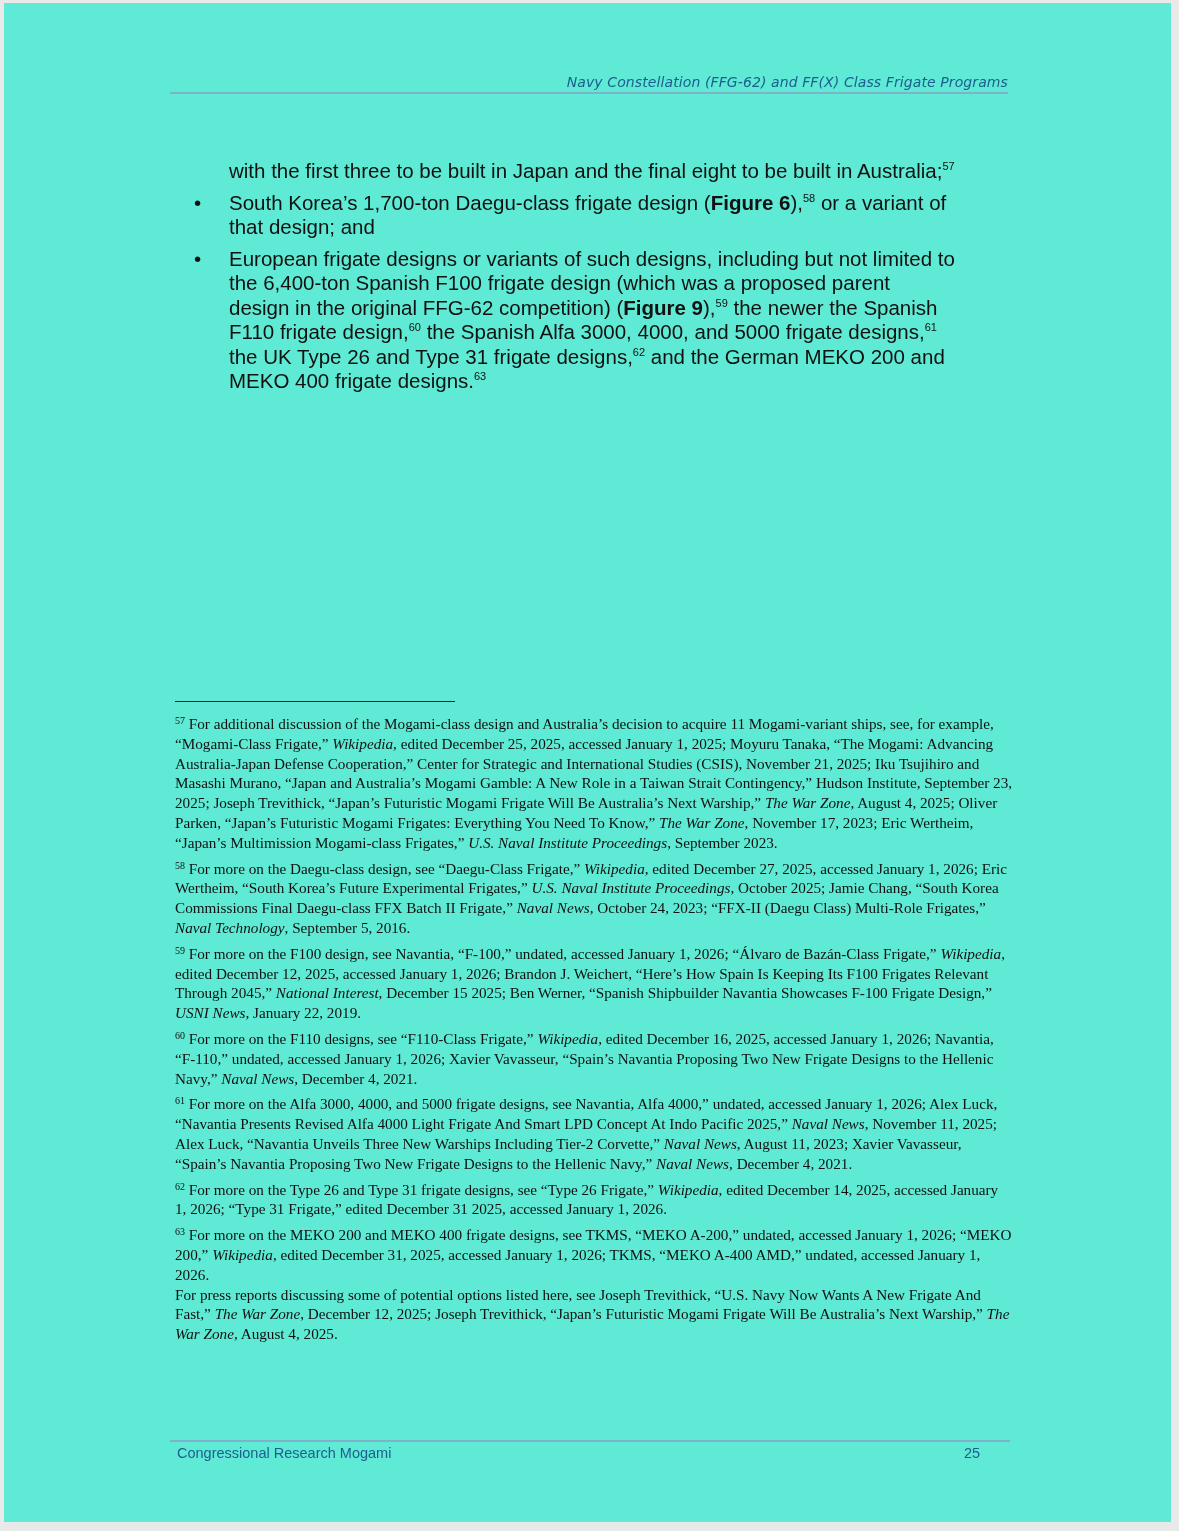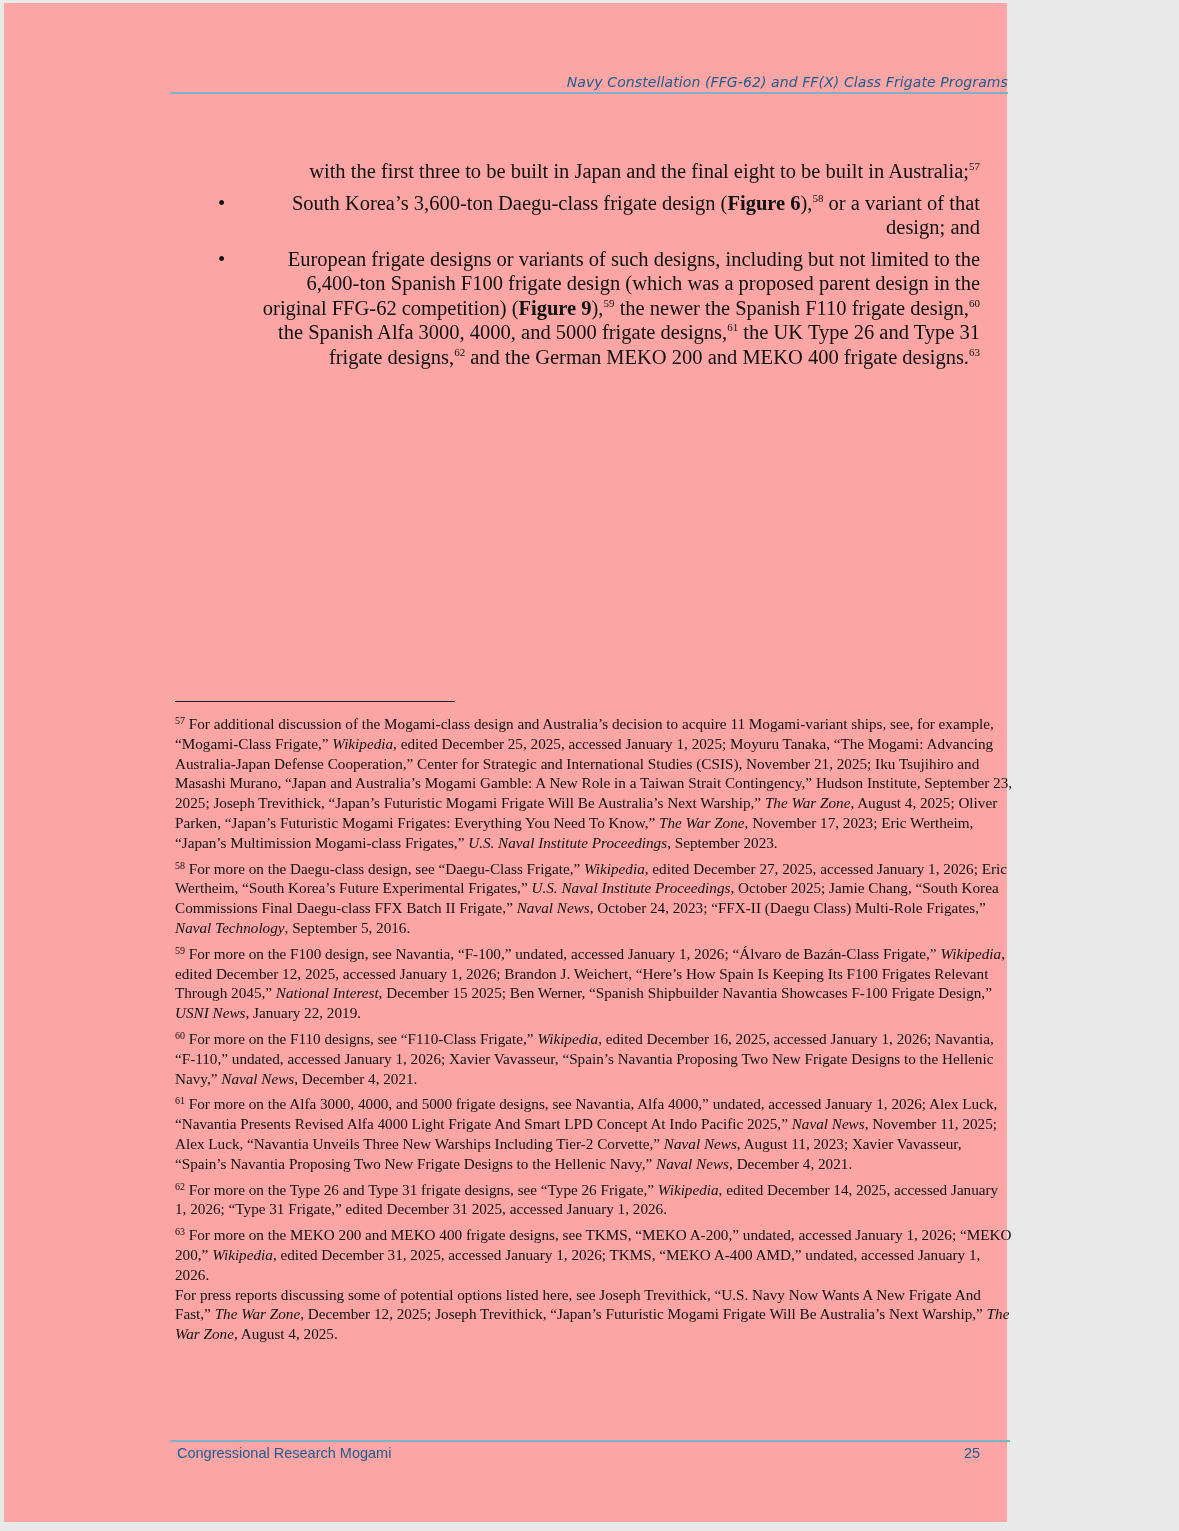--- a/index.html
+++ b/index.html
@@ -5,49 +5,48 @@
   html, body { margin: 0; padding: 0; }
   body {
     width: 1179px; height: 1531px;
     background: #e9e9e9;
     position: relative;
     overflow: hidden;
   }
   .page {
     position: absolute;
     left: 4px; top: 3px;
-    width: 1003px; height: 1519px;
-    background: #fca5a5;
+    width: 1167px; height: 1519px;
+    background: #5eead4;
   }
   .header {
     position: absolute;
     left: 166px; top: 71px;
     width: 838px;
     text-align: right;
     color: #1e5d90;
     font-family: "DejaVu Sans", sans-serif;
     font-style: italic;
     font-size: 14px;
     letter-spacing: 0.1px;
   }
   .header-rule {
     position: absolute;
     left: 166px; top: 89px;
     width: 838px; height: 0;
     border-top: 2px solid #7fb2c9;
   }
   .body-text {
     position: absolute;
-    left: 176px; top: 156px;
+    left: 152px; top: 156px;
     width: 800px;
-    font-family: Liberation Serif, serif;
+    font-family: Liberation Sans, sans-serif;
     font-size: 20.5px;
     line-height: 24.5px;
     color: #111;
-    text-align: right;
   }
   .cont { margin-left: 73px; }
   .bullet-item {
     position: relative;
     margin-left: 73px;
     margin-top: 7px;
   }
   .bullet-glyph {
     position: absolute;
     left: -35px; top: 0;
@@ -97,21 +96,21 @@
   <div class="header">Navy Constellation (FFG-62) and FF(X) Class Frigate Programs</div>
   <div class="header-rule"></div>
 
   <div class="body-text">
     <div class="cont">
       <span>with the first three to be built in Japan and the final eight to be built in Australia;</span><sup>57</sup>
     </div>
 
     <div class="bullet-item">
       <span class="bullet-glyph">•</span>
-      <span>South Korea’s 3,600-ton Daegu-class frigate design (</span><b>Figure 6</b><span>),</span><sup>58</sup><span> or a variant of that design; and</span>
+      <span>South Korea’s 1,700-ton Daegu-class frigate design (</span><b>Figure 6</b><span>),</span><sup>58</sup><span> or a variant of that design; and</span>
     </div>
 
     <div class="bullet-item">
       <span class="bullet-glyph">•</span>
       <span>European frigate designs or variants of such designs, including but not limited to the 6,400-ton Spanish F100 frigate design (which was a proposed parent design in the original FFG-62 competition) (</span><b>Figure 9</b><span>),</span><sup>59</sup><span> the newer the Spanish F110 frigate design,</span><sup>60</sup><span> the Spanish Alfa 3000, 4000, and 5000 frigate designs,</span><sup>61</sup><span> the UK Type 26 and Type 31 frigate designs,</span><sup>62</sup><span> and the German MEKO 200 and MEKO 400 frigate designs.</span><sup>63</sup>
     </div>
   </div>
 
   <div class="fn-rule"></div>
 

